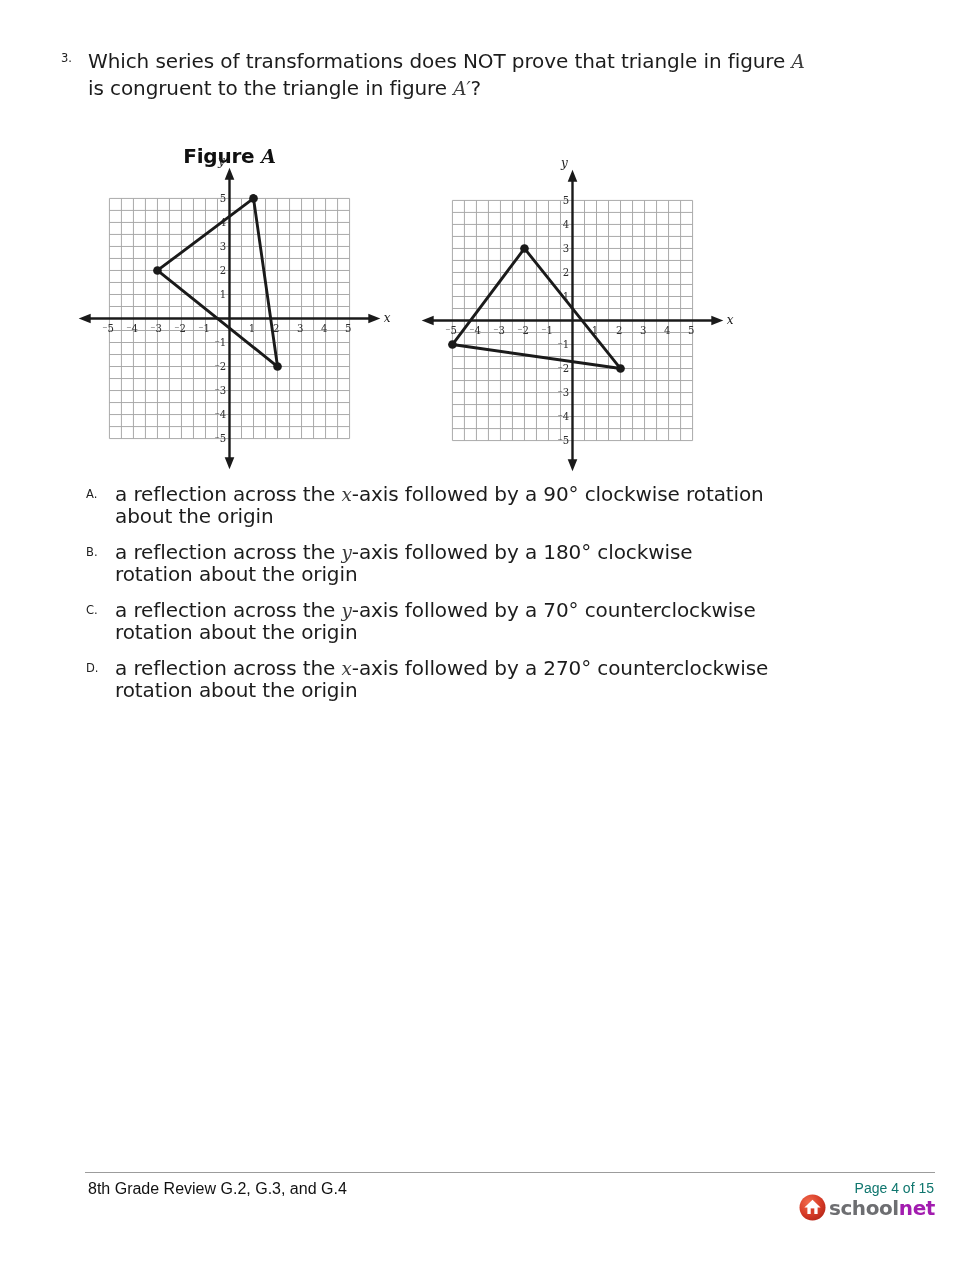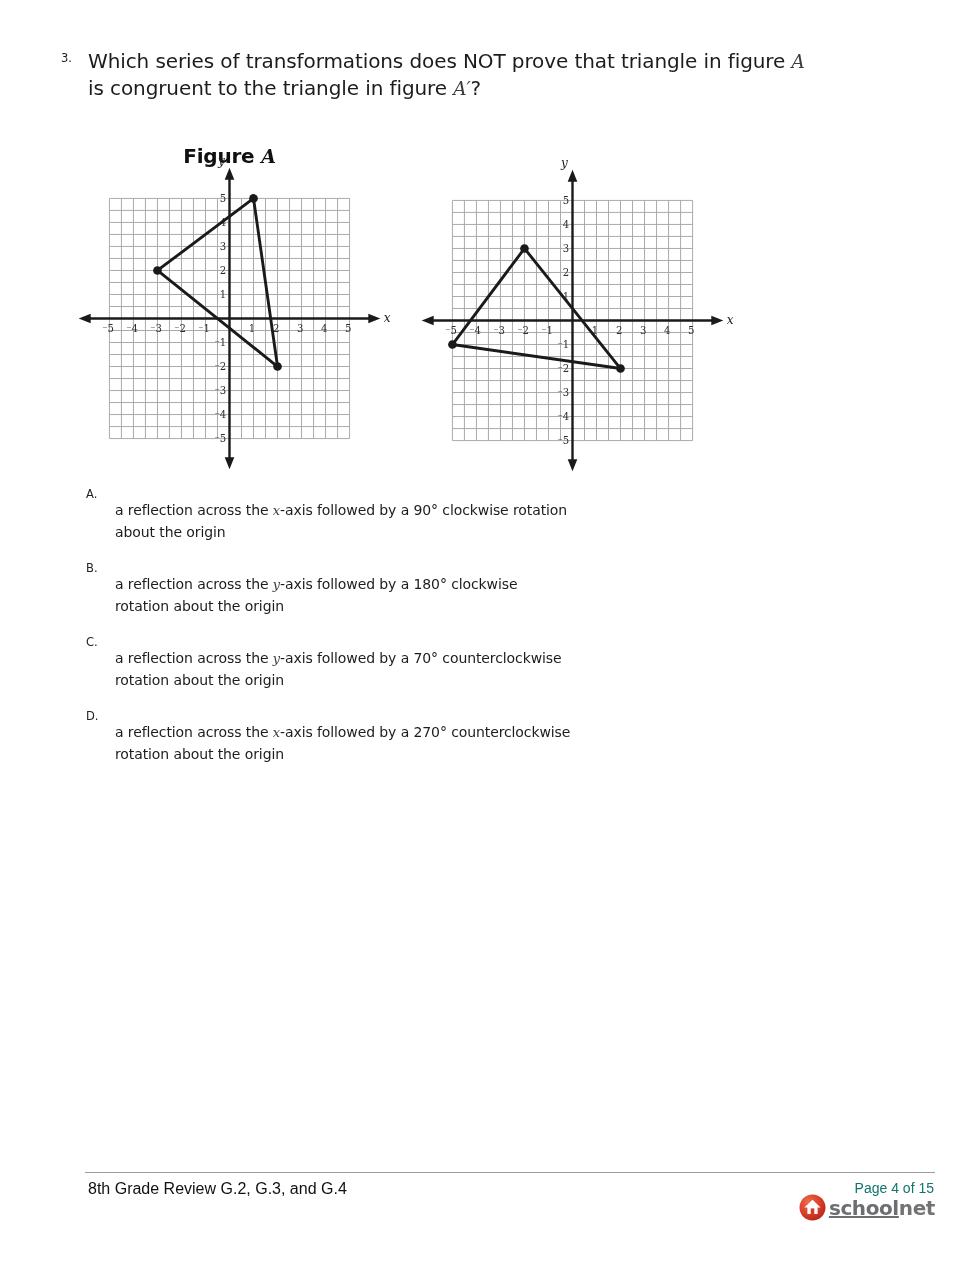--- a/index.html
+++ b/index.html
@@ -16,21 +16,21 @@
   
   .fig-title{position:absolute;width:335px;text-align:center;font-weight:bold;
              font-size:20px;color:#101010;letter-spacing:-0.2px;}
   .fig-title .math{color:#101010;font-weight:bold;font-size:0.95em;}
   svg.graph{position:absolute;overflow:visible;}
 
   
   .options{position:absolute;left:86px;top:484px;width:740px;}
   .option{display:flex;margin-bottom:15px;}
   .olabel{font-size:11.5px;flex:0 0 29px;width:29px;padding-top:3px;color:#222;}
-  .otext{font-size:14px;line-height:21.5px;letter-spacing:-0.1px;margin-top:16px;}
+  .otext{font-size:20px;line-height:21.5px;letter-spacing:-0.1px;}
 
   
   .footer-rule{position:absolute;left:85px;top:1172px;width:850px;height:1px;
                background:#9c9c9c;}
   .footer-left{position:absolute;left:88px;top:1180px;font-size:16px;
                font-family:"Liberation Sans",sans-serif;color:#111;}
   .footer-right{position:absolute;right:45px;top:1180px;font-size:14px;
                 font-family:"Liberation Sans",sans-serif;color:#0f766e;}
   .logo{position:absolute;right:44px;top:1194px;display:flex;align-items:center;}
   .logo-text{font-size:20px;font-weight:bold;letter-spacing:-0.4px;margin-left:3px;}
@@ -252,17 +252,17 @@
           <stop offset="0%" stop-color="#f26a4b"></stop>
           <stop offset="60%" stop-color="#d63b27"></stop>
           <stop offset="100%" stop-color="#b22418"></stop>
         </radialGradient>
       </defs>
       <circle cx="13.5" cy="13.5" r="13" fill="url(#lg)"></circle>
       <path d="M13.5 5.8 L21.6 13.4 L18.6 13.4 L18.6 20 L8.4 20 L8.4 13.4 L5.4 13.4 Z" fill="#ffffff"></path>
       <rect x="11.7" y="14.4" width="3.6" height="5.6" fill="#d63b27"></rect>
     </svg>
     <span class="logo-text">
-      <span style="color: rgb(109, 110, 113); text-decoration: underline;">school</span><span style="color: #737373;">net</span>
+      <span style="color: rgb(109, 110, 113);">school</span><span style="color: #a21caf;">net</span>
     </span>
   </div>
 
 </div>
 
 </body></html>

